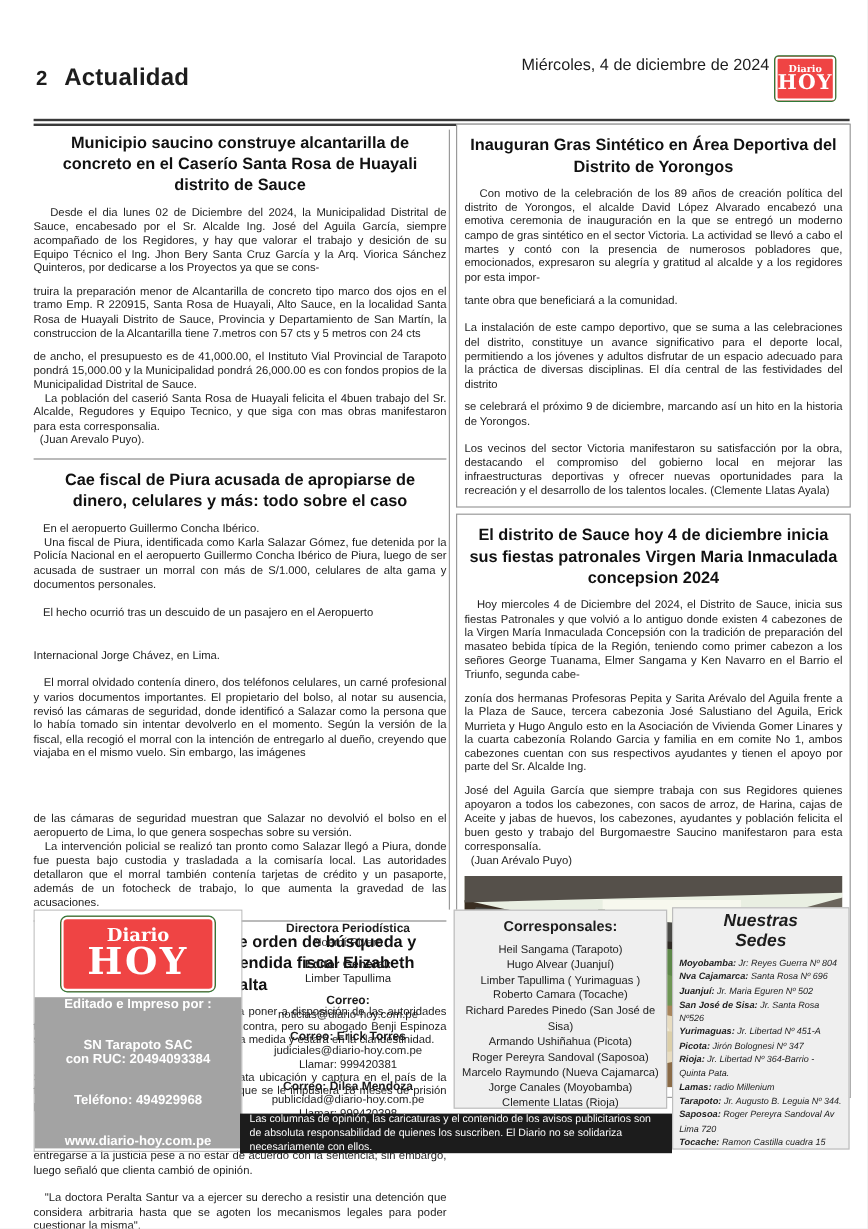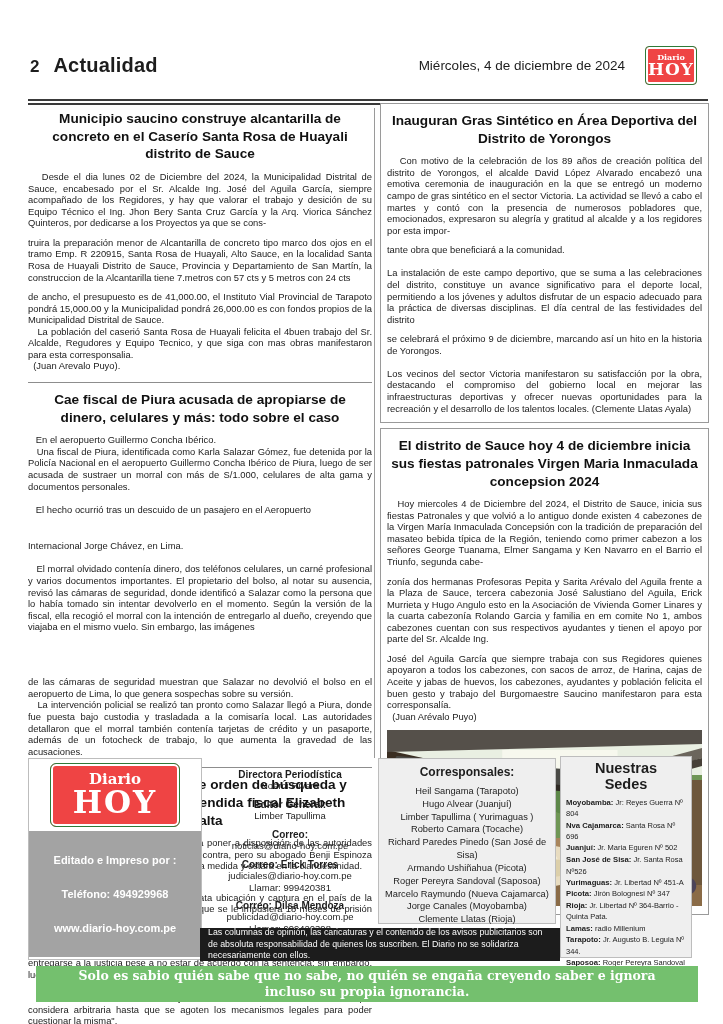--- a/index.html
+++ b/index.html
@@ -3,21 +3,21 @@
 <meta charset="utf-8">
 <style>
   html,body{margin:0;padding:0;background:#e9e9e9;}
   .page{position:relative;width:723px;height:1024px;margin:0 auto;background:#ffffff;
         font-family:"Liberation Sans",sans-serif;color:#1d1d1d;overflow:hidden;}
   
   .hdr{position:absolute;top:46px;left:30px;right:26px;display:flex;align-items:center;justify-content:space-between;}
   .hdr-left{display:flex;align-items:baseline;gap:14px;}
   .pgnum{font-size:17px;font-weight:bold;}
   .section{font-size:20px;font-weight:bold;letter-spacing:.2px;}
-  .hdr-right{display:flex;align-items:center;gap:20px;}
+  .hdr-right{display:flex;align-items:flex-start;gap:4px;}
   .date{font-size:13.5px;}
   .logo{background:#ef4444;border:1px solid #2f7a38;border-radius:4px;
         display:flex;flex-direction:column;align-items:center;justify-content:center;
         box-shadow:inset 0 0 0 2px #ffffff;font-family:"DejaVu Serif",serif;color:#fff;}
   .logo-sm{width:50px;height:37px;}
   .logo-sm .l1{font-size:8px;font-weight:bold;line-height:1;}
   .logo-sm .l2{font-size:17px;font-weight:bold;line-height:1;letter-spacing:1px;}
   .double-rule{position:absolute;top:99px;left:28px;right:15px;height:2px;
                border-top:2px solid #3a3a3a;border-bottom:2px solid #3a3a3a;}
   
@@ -43,22 +43,22 @@
   .pub-box{height:126px;background:#a3a3a3;color:#fff;font-weight:bold;text-align:center;
            display:flex;flex-direction:column;justify-content:center;gap:22px;font-size:11px;}
   .pub-box .small-gap{margin:0;}
   .staff-block{position:absolute;top:762px;left:206px;width:168px;text-align:center;}
   .staff-role{font-weight:bold;font-size:10px;margin-top:7px;}
   .staff-name{font-size:9.5px;white-space:pre-line;line-height:1.25;}
   .corr-box{position:absolute;top:758px;left:378px;width:178px;height:166px;background:#efefef;
             border:1px solid #bdbdbd;text-align:center;padding-top:4px;box-sizing:border-box;}
   .corr-title{font-weight:bold;font-size:12px;margin:2px 0 6px 0;}
   .corr-item{font-size:9.3px;line-height:1.38;}
-  .sedes-box{position:absolute;top:756px;left:560px;width:132px;height:202px;background:#efefef;
-             border:1px solid #bdbdbd;padding:4px 5px;box-sizing:border-box;}
+  .sedes-box{position:absolute;top:756px;left:560px;width:148px;height:202px;background:#efefef;
+             border:1px solid #bdbdbd;padding:4px 5px;box-sizing:border-box;font-style:italic;}
   .sedes-title{font-weight:bold;font-size:14.5px;text-align:center;line-height:1.1;margin-bottom:4px;white-space:pre-line;}
   .sede-line{font-size:7.5px;line-height:1.5;}
   .sede-line b{font-size:7.7px;}
   .disclaimer{position:absolute;top:928px;left:200px;width:360px;height:33px;background:#1c1c1c;color:#fdfdfd;
               font-size:8.8px;line-height:1.35;display:flex;align-items:center;padding:0 8px;box-sizing:border-box;text-align:left;}
   .banner{position:absolute;top:966px;left:36px;width:662px;height:36px;background:#74c06e;color:#ffffff;
           font-family:"DejaVu Serif",serif;font-weight:bold;font-size:12.5px;line-height:1.3;
           display:flex;align-items:center;justify-content:center;text-align:center;padding:0 30px;box-sizing:border-box;}
 </style>
 </head>
@@ -218,20 +218,24 @@
 
   <div class="logo-block">
     <div class="logo-white">
       <div class="logo logo-lg">
         <span class="l1">Diario</span>
         <span class="l2">HOY</span>
       </div>
     </div>
     <div class="pub-box">
       <div>Editado e Impreso por :</div>
+      <div class="small-gap">
+        <div>SN Tarapoto SAC</div>
+        <div>con RUC: 20494093384</div>
+      </div>
       <div>Teléfono: 494929968</div>
       <div>www.diario-hoy.com.pe</div>
     </div>
   </div>
 
   <div class="staff-block">
     <div class="staff-role">Directora Periodística</div>
     <div class="staff-name">Noemí Rivera</div>
     <div class="staff-role">Editor General:</div>
     <div class="staff-name">Limber Tapullima</div>
@@ -270,15 +274,14 @@
     <div class="sede-line"><b>Picota:</b> <span>Jirón Bolognesi Nº 347</span></div>
     <div class="sede-line"><b>Rioja:</b> <span>Jr. Libertad Nº 364-Barrio - Quinta Pata.</span></div>
     <div class="sede-line"><b>Lamas:</b> <span>radio Millenium</span></div>
     <div class="sede-line"><b>Tarapoto:</b> <span>Jr. Augusto B. Leguia Nº 344.</span></div>
     <div class="sede-line"><b>Saposoa:</b> <span>Roger Pereyra Sandoval Av  Lima 720</span></div>
     <div class="sede-line"><b>Tocache:</b> <span>Ramon Castilla cuadra  15</span></div>
   </div>
 
   <div class="disclaimer">Las  columnas de opinión,  las  caricaturas y el contenido de los avisos publicitarios  son de absoluta responsabilidad de quienes los suscriben.  El Diario no se solidariza necesariamente con ellos.</div>
 
-  <div class="banner">Solo es sabio quién sabe que no sabe, no quién se engaña creyendo saber e ignora incluso su propia ignorancia.</div>
 
 </div>
 
 </body></html>

